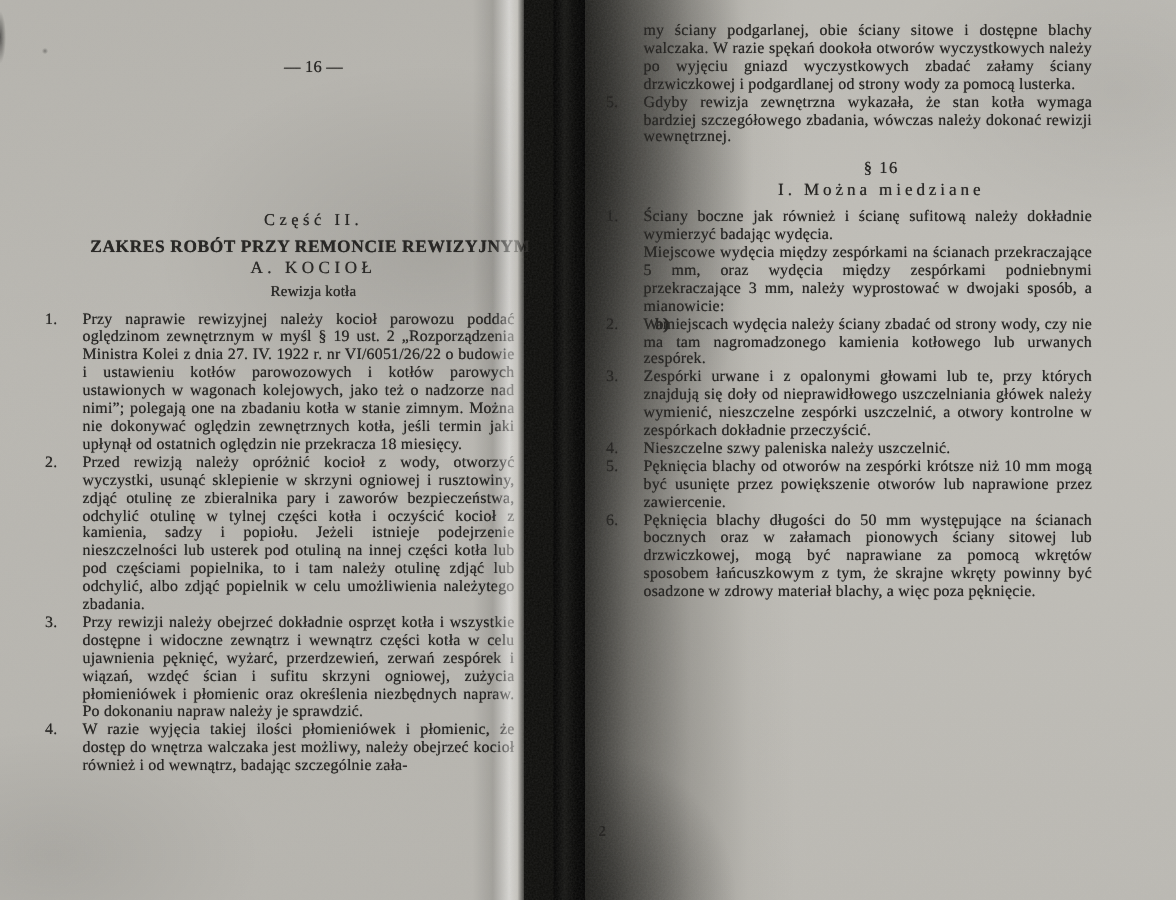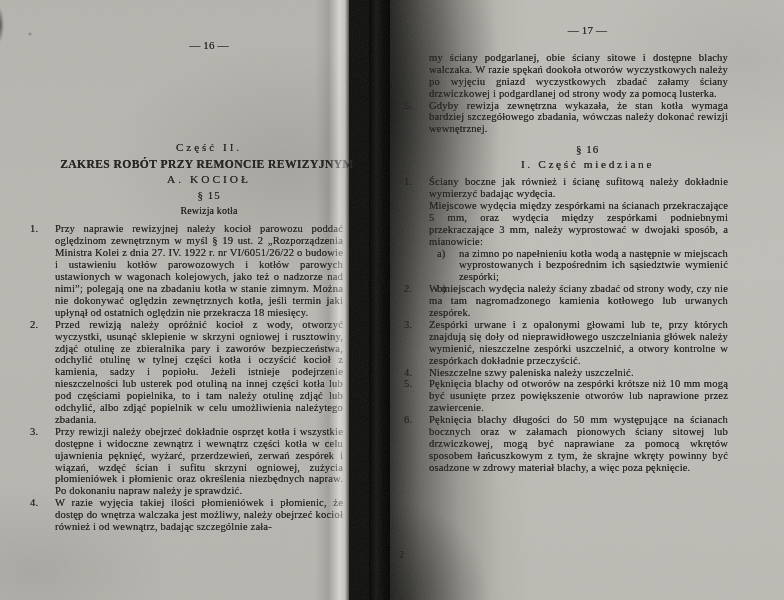--- a/index.html
+++ b/index.html
@@ -81,21 +81,20 @@
 <body>
 
 <div class="scan">
 
   <div class="page page-left">
     <div class="page-content body-copy">
       <div class="pageno left-center" style="margin-top:40px;">— 16 —</div>
       <div class="heading-center part-heading left-center" style="margin-top:90px;">Część II.</div>
       <div class="heading-center chapter-heading left-center" style="margin-top:5px;width:318px;margin-left:48px;">ZAKRES ROBÓT PRZY REMONCIE REWIZYJNYM</div>
       <div class="heading-center section-heading left-center" style="margin-top:3px;">A. KOCIOŁ</div>
-      <div class="heading-center para-sign left-center" style="margin-top:4px;">§ 15</div>
       <div class="heading-center para-title left-center" style="margin-top:3px;">Rewizja kotła</div>
       <div class="items" style="margin-top:7px;">
           <div class="item">
             <span class="num">1.</span>
             <span class="txt">
               <div>Przy naprawie rewizyjnej należy kocioł parowozu poddać oględzinom zewnętrznym w myśl § 19 ust. 2 „Rozporządzenia Ministra Kolei z dnia 27. IV. 1922 r. nr VI/6051/26/22 o budowie i ustawieniu kotłów parowozowych i kotłów parowych ustawionych w wagonach kolejowych, jako też o nadzorze nad nimi”; polegają one na zbadaniu kotła w stanie zimnym. Można nie dokonywać oględzin zewnętrznych kotła, jeśli termin jaki upłynął od ostatnich oględzin nie przekracza 18 miesięcy.</div>
             </span>
           </div>
           <div class="item">
             <span class="num">2.</span>
@@ -118,48 +117,44 @@
         </div>
     </div>
   </div>
 
   <div class="gutter"></div>
 
   <div class="page page-right">
     <div class="shadow"></div>
     <div class="signature">2</div>
     <div class="page-content body-copy">
-      <div class="pageno right-center" style="margin-top:25px;">— 17 —</div>
       <div class="item" style="margin-top:15px;">
         <span class="num"></span>
         <span class="txt">my ściany podgarlanej, obie ściany sitowe i dostępne blachy walczaka. W razie spękań dookoła otworów wyczystkowych należy po wyjęciu gniazd wyczystkowych zbadać załamy ściany drzwiczkowej i podgardlanej od strony wody za pomocą lusterka.</span>
       </div>
       <div class="items">
           <div class="item">
             <span class="num">5.</span>
             <span class="txt">
               <div>Gdyby rewizja zewnętrzna wykazała, że stan kotła wymaga bardziej szczegółowego zbadania, wówczas należy dokonać rewizji wewnętrznej.</div>
             </span>
           </div>
         </div>
       <div class="heading-center para-sign right-center" style="margin-top:9px;">§ 16</div>
-      <div class="heading-center subsection-heading right-center" style="margin-top:3px;">I. Część miedziane</div>
+      <div class="heading-center subsection-heading right-center" style="margin-top:3px;">I. Można miedziane</div>
       <div class="items" style="margin-top:5px;">
           <div class="item">
             <span class="num">1.</span>
             <span class="txt">
               <div>Ściany boczne jak również i ścianę sufitową należy dokładnie wymierzyć badając wydęcia.</div>
               <div>Miejscowe wydęcia między zespórkami na ścianach przekraczające 5 mm, oraz wydęcia między zespórkami podniebnymi przekraczające 3 mm, należy wyprostować w dwojaki sposób, a mianowicie:</div>
             </span>
           </div>
           <div class="item sub">
             <span class="num">a)</span>
-            <span class="txt">
-              <div>na zimno po napełnieniu kotła wodą a następnie w miejscach wyprostowanych i bezpośrednim ich sąsiedztwie wymienić zespórki;</div>
-            </span>
           </div>
           <div class="item sub">
             <span class="num">b)</span>
           </div>
           <div class="item">
             <span class="num">2.</span>
             <span class="txt">
               <div>W miejscach wydęcia należy ściany zbadać od strony wody, czy nie ma tam nagromadzonego kamienia kotłowego lub urwanych zespórek.</div>
             </span>
           </div>

